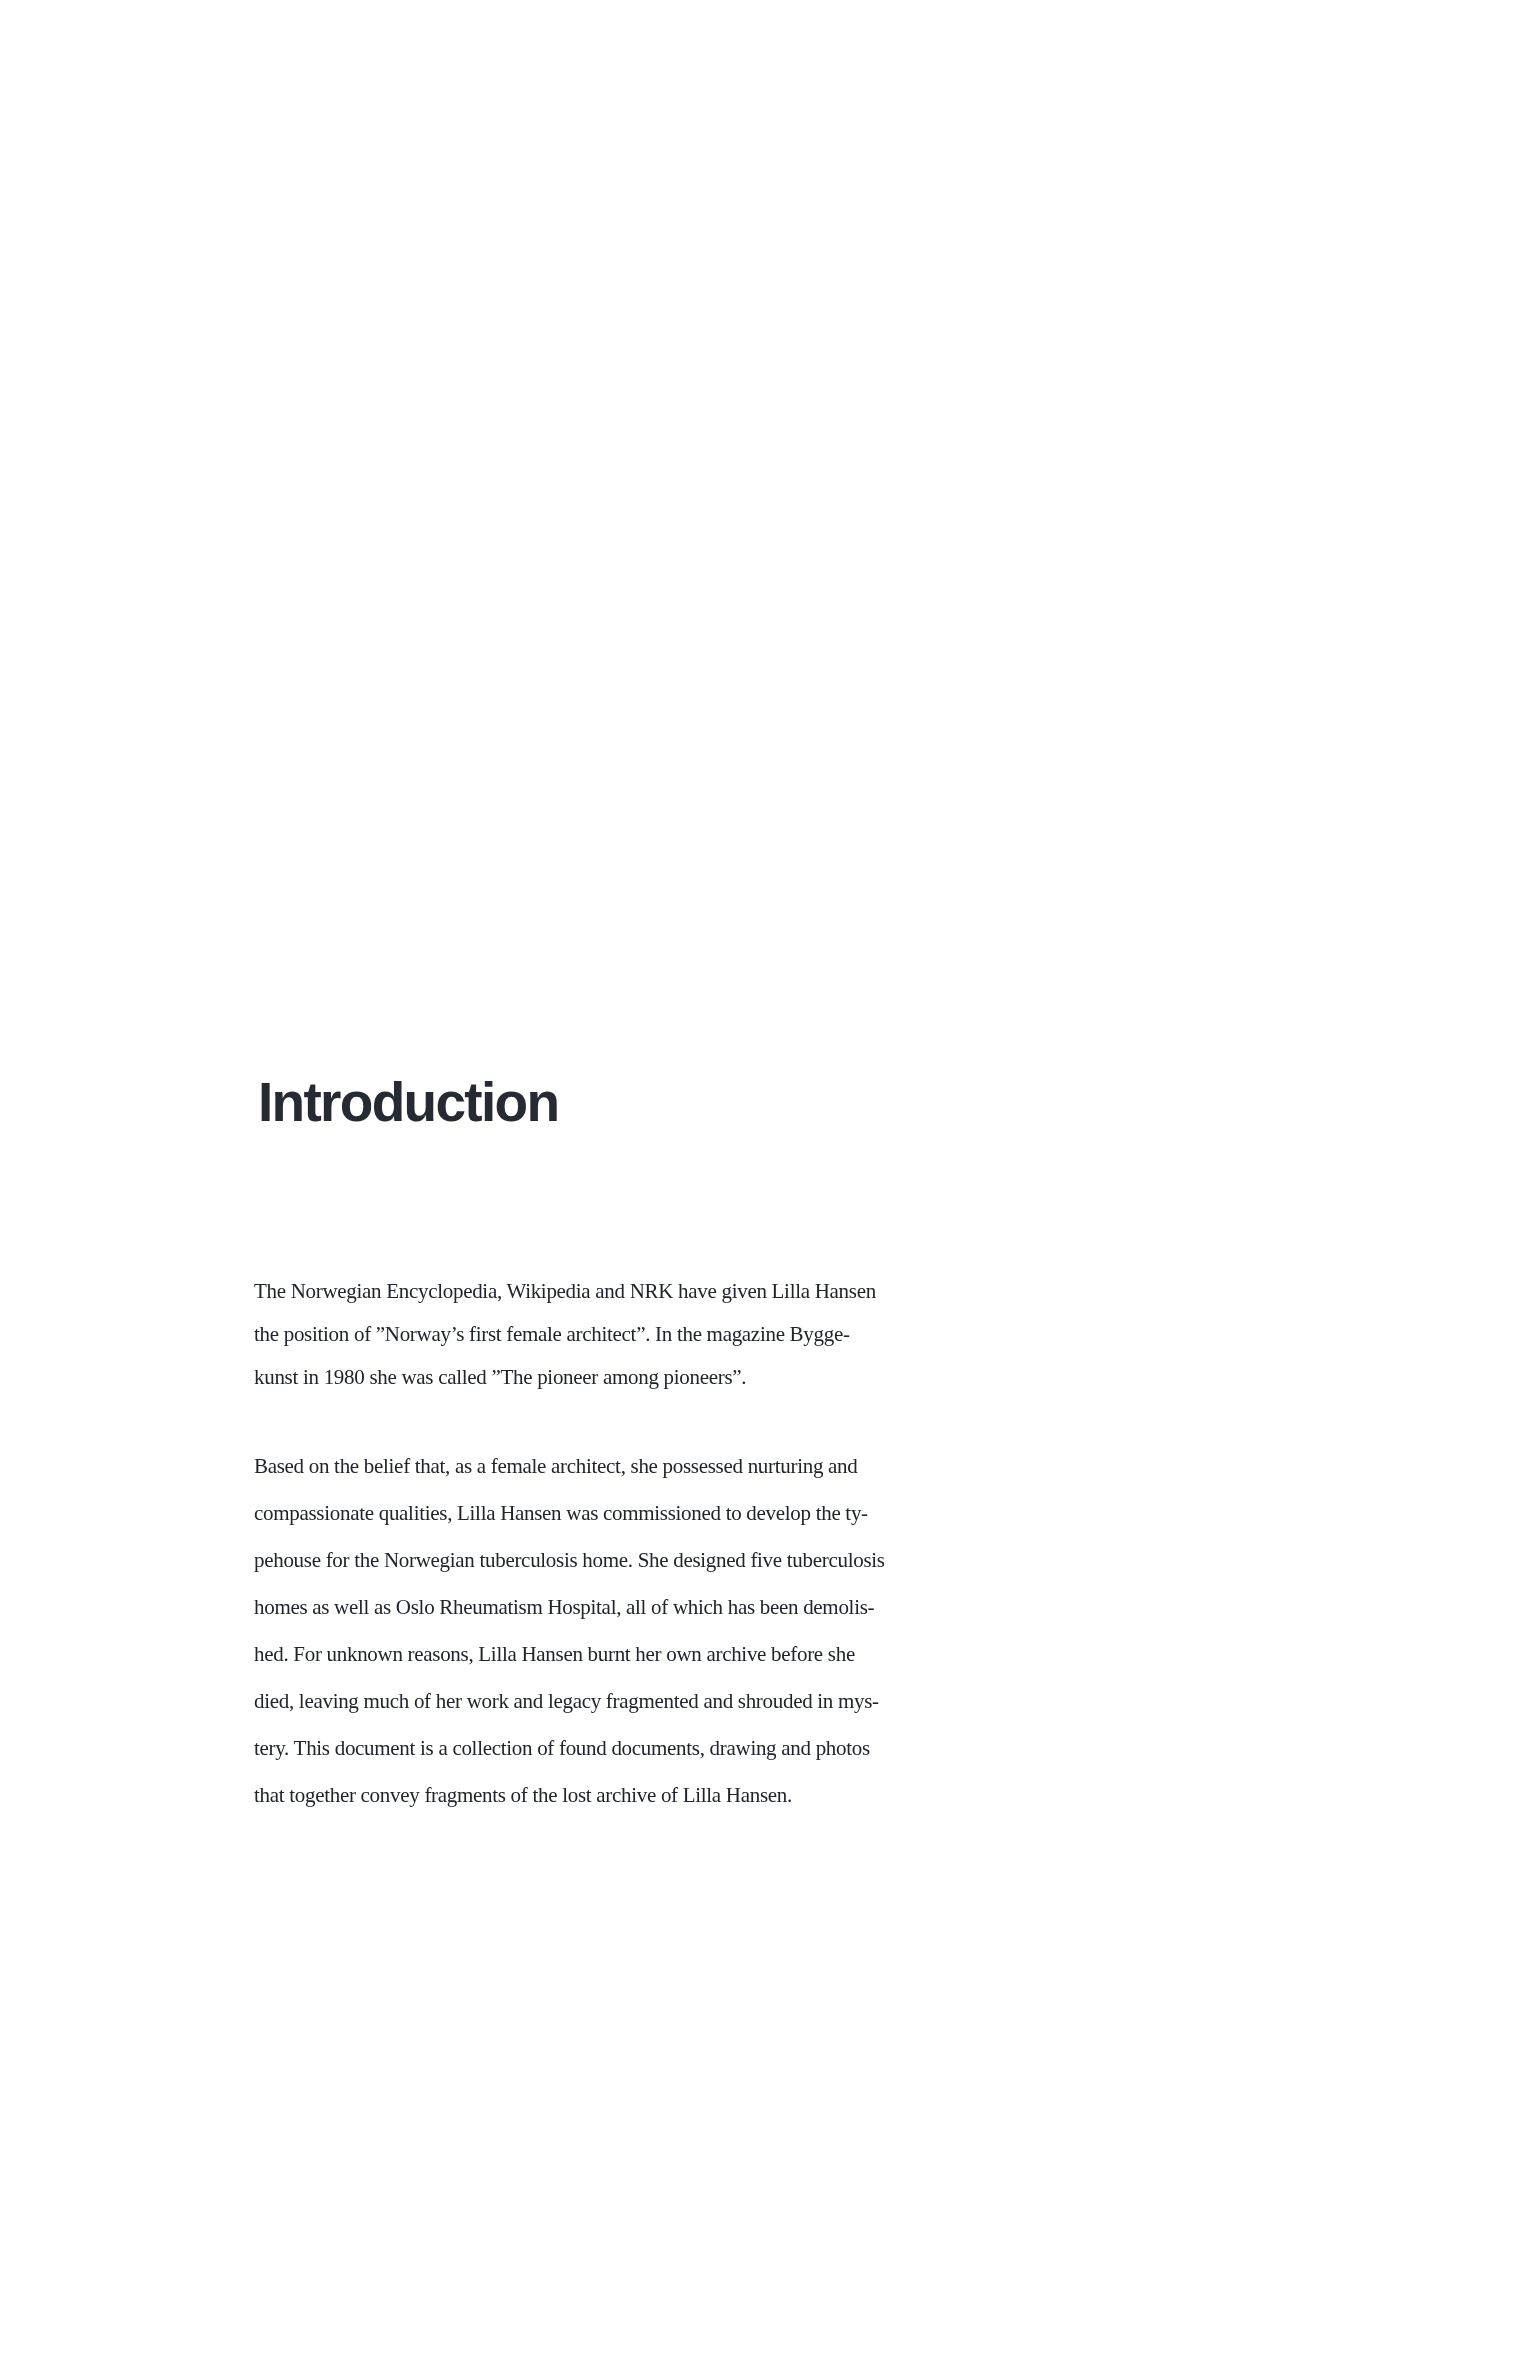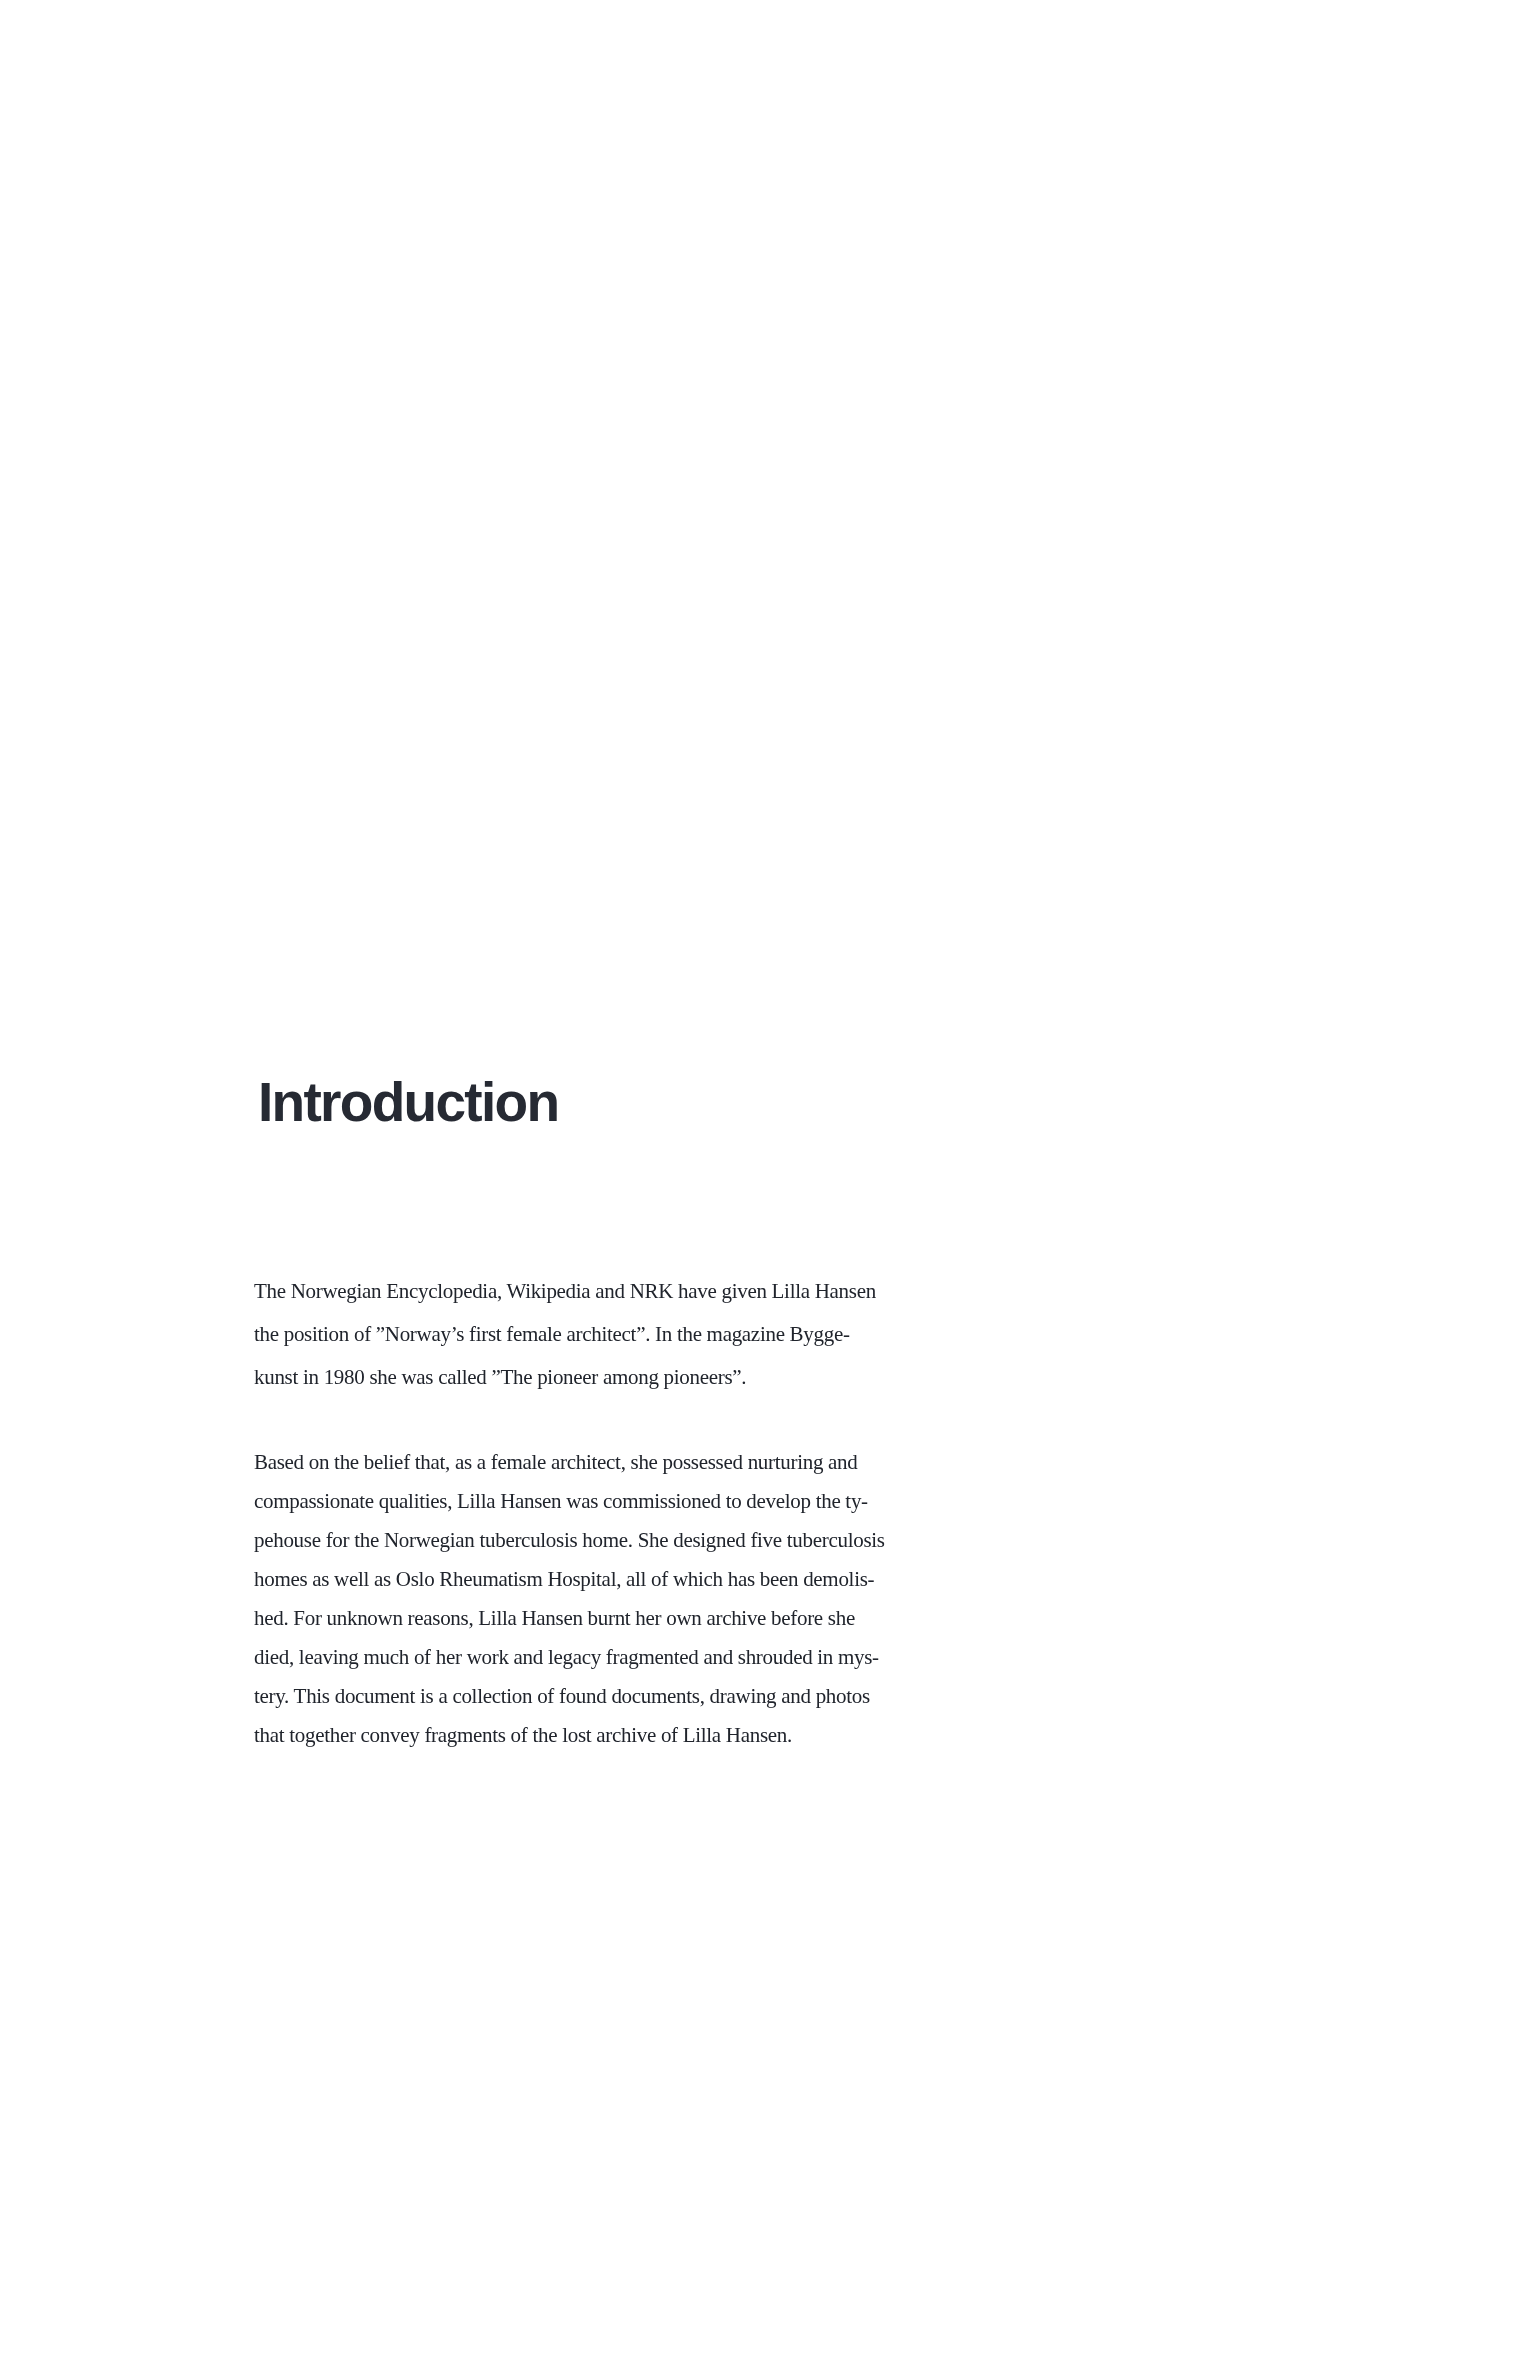--- a/index.html
+++ b/index.html
@@ -35,21 +35,21 @@
     font-size: 21px;
     letter-spacing: -0.3px;
     color: #20242c;
   }
   .body-text p {
     margin: 0 0 44px 0;
     white-space: pre-line;
     line-height: 43px;
   }
   .body-text p.loose {
-    line-height: 39px;
+    line-height: 47px;
     margin-bottom: 0;
   }
 </style>
 </head>
 <body>
 
 <div class="page">
   <h1 class="heading">Introduction</h1>
 
   <div class="body-text">

